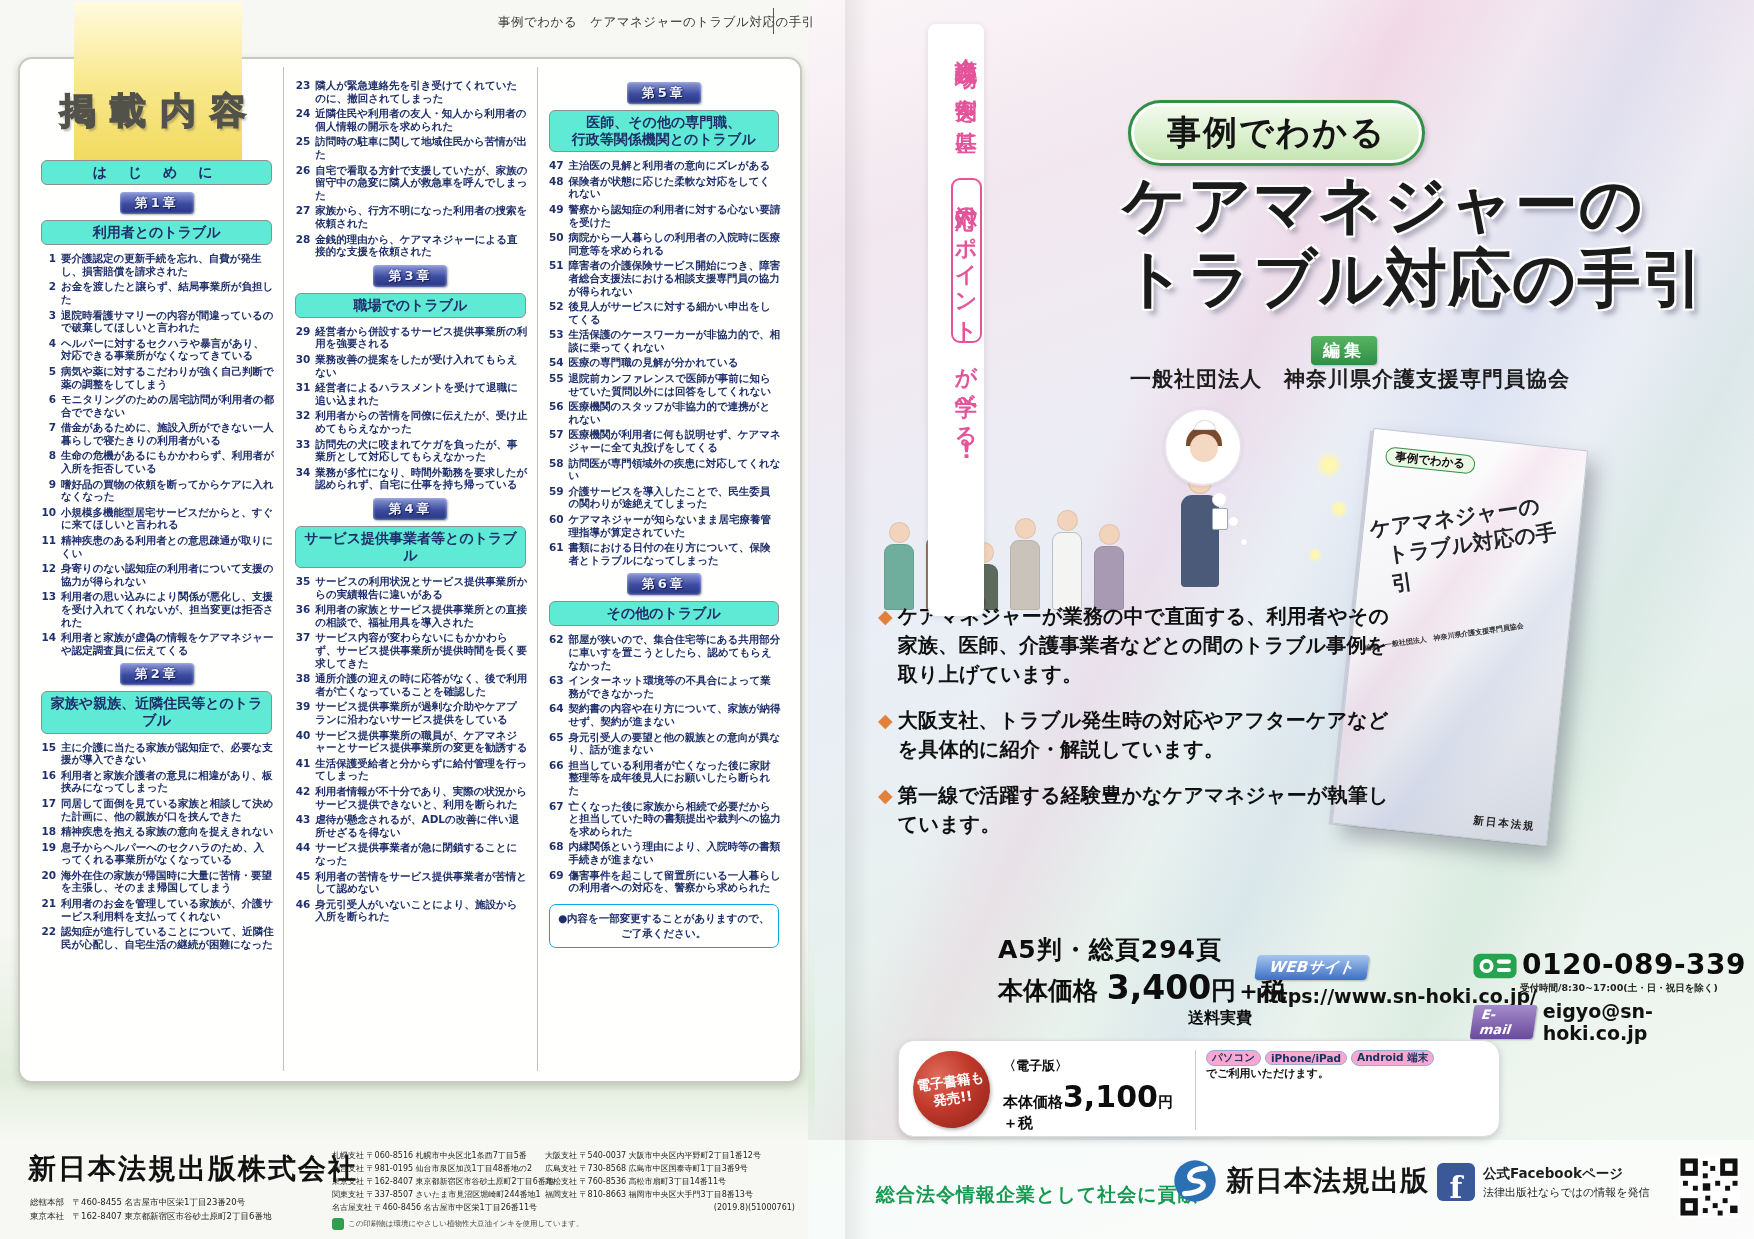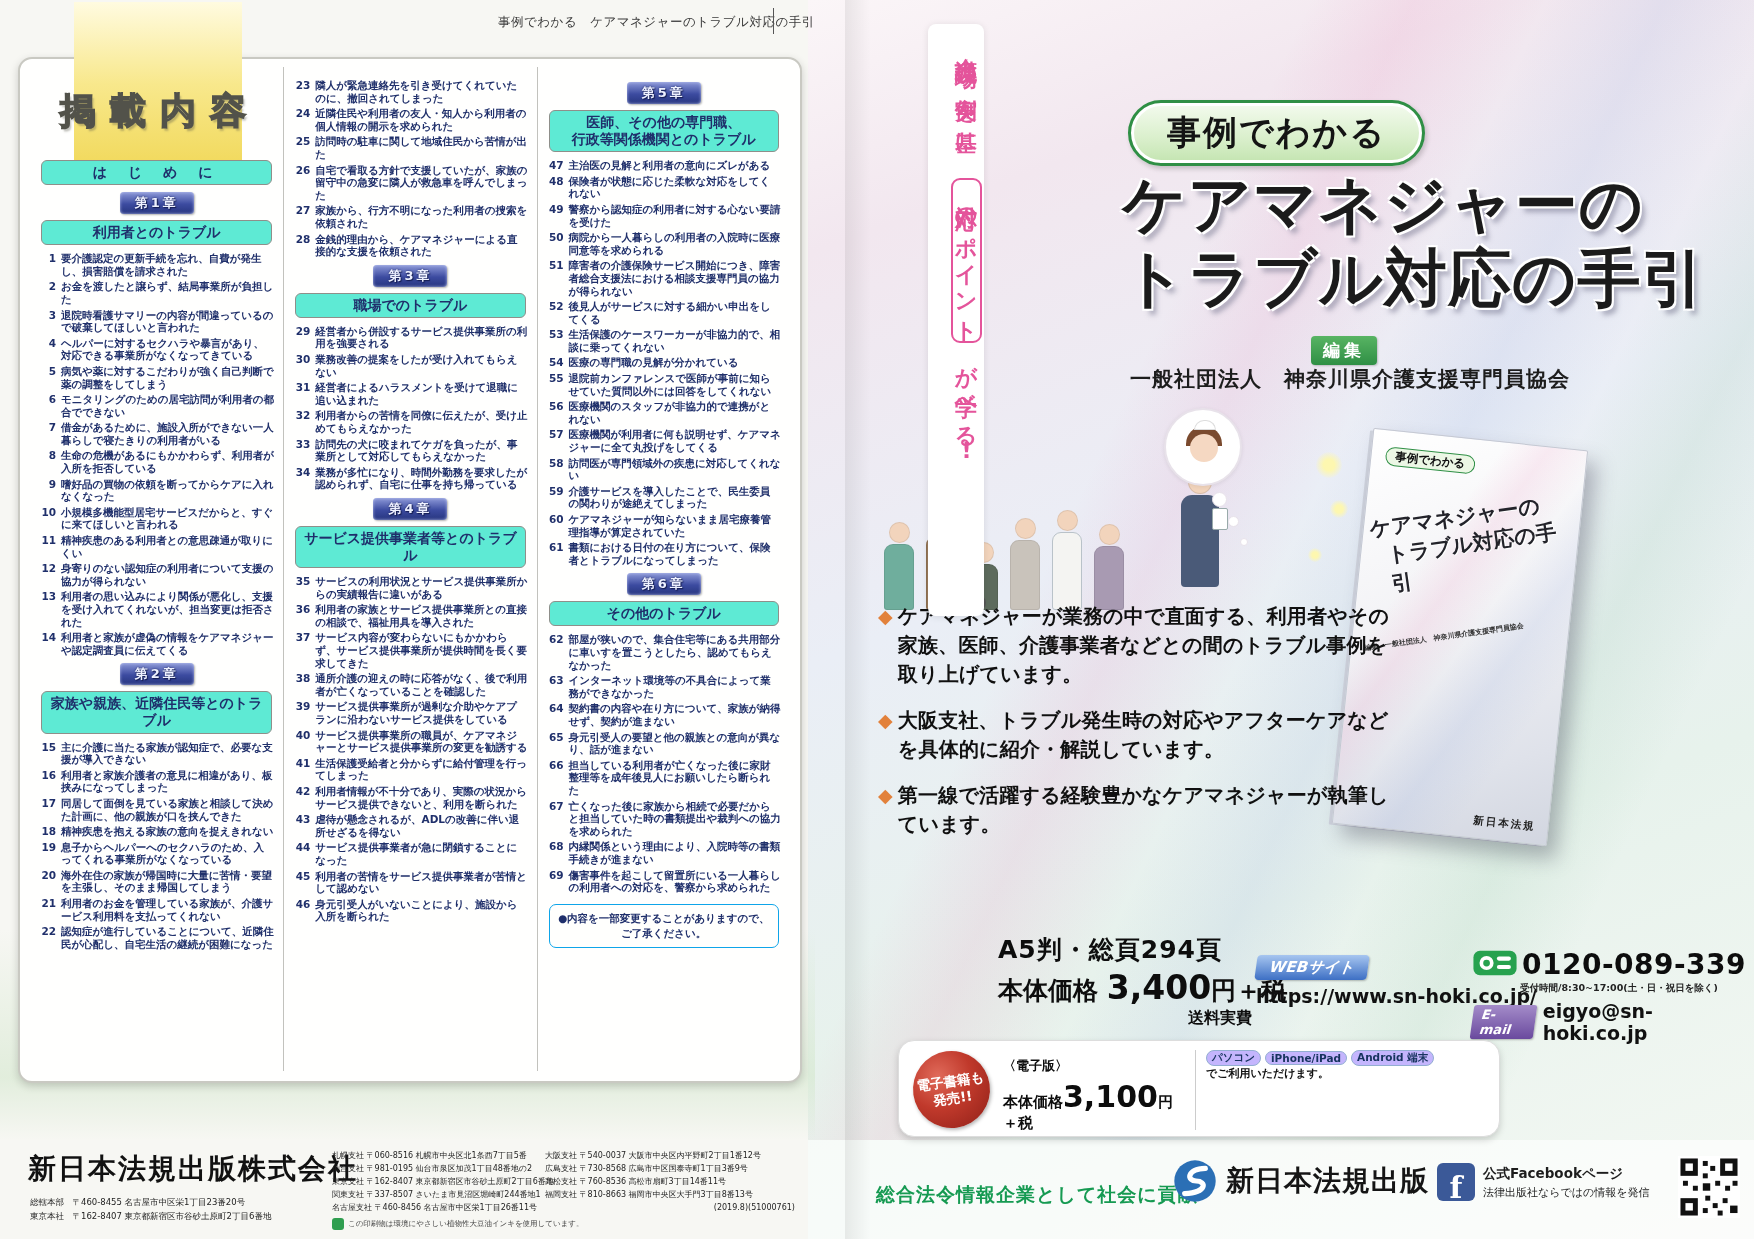--- a/index.html
+++ b/index.html
@@ -107,21 +107,21 @@
   .pricing { position:absolute; left:998px; top:933px; z-index:2; color:#0d0d0d; }
   .pricing .spec { font-size:25px; font-weight:900; letter-spacing:1px; }
   .pricing .price-line { font-size:25px; font-weight:900; margin-top:2px; }
   .pricing .price-line .big { font-size:33px; }
   .pricing .ship { text-align:right; font-size:16px; font-weight:bold; padding-right:34px; margin-top:1px; }
   .webblock { position:absolute; left:1256px; top:955px; z-index:2; }
   .web-badge { display:inline-block; transform:skewX(-8deg); background:linear-gradient(180deg,#a7c6f0,#3d6fc4);
     color:#fff; font-size:15px; font-weight:bold; font-style:italic; padding:3px 14px; border-radius:4px; box-shadow:1px 1px 2px rgba(0,0,0,.25); }
   .web-url { font-size:19px; font-weight:900; color:#111; margin-top:5px; }
   .phoneblock { position:absolute; left:1472px; top:948px; z-index:2; }
-  .phone-row { display:flex; align-items:flex-start; }
+  .phone-row { display:flex; align-items:flex-end; }
   .phone-icon { width:46px; height:30px; margin-right:4px; }
   .phone-num { font-size:28px; font-weight:900; color:#0d0d0d; letter-spacing:.5px; }
   .phone-hours { font-size:9.5px; color:#222; margin-top:1px; padding-left:48px; font-weight:600; }
   .emailblock { position:absolute; left:1472px; top:1000px; z-index:2; display:flex; align-items:center; }
   .email-badge { transform:skewX(-8deg); background:linear-gradient(180deg,#a48cc9,#6a4a9e); color:#fff; font-size:13px;
     font-weight:bold; font-style:italic; padding:2px 9px; border-radius:3px; margin-right:8px; box-shadow:1px 1px 2px rgba(0,0,0,.25); }
   .email-addr { font-size:19px; font-weight:900; color:#111; }
 
   
   .ebook { position:absolute; left:898px; top:1040px; width:602px; height:97px; background:#fff; border:1px solid #ddd;
@@ -129,21 +129,21 @@
   .ebook-circle { position:absolute; left:14px; top:10px; width:77px; height:77px; border-radius:50%;
     background:radial-gradient(circle at 35% 30%,#e06a5a 0%,#c0392b 45%,#8e1f18 100%);
     color:#fff; display:flex; flex-direction:column; align-items:center; justify-content:center;
     font-size:13.5px; font-weight:900; transform:rotate(-8deg); box-shadow:1px 2px 4px rgba(0,0,0,.3); line-height:1.25; }
   .ebook-price { position:absolute; left:104px; top:16px; width:182px; color:#0d0d0d; }
   .ebook-price .ver { font-size:13px; font-weight:bold; }
   .ebook-price .line { margin-top:4px; font-size:15px; font-weight:900; }
   .ebook-price .line .big { font-size:30px; }
   .ebook-right { position:absolute; left:296px; top:9px; right:10px; border-left:1px solid #ccc; padding-left:10px; height:80px; }
   .device-line { display:flex; align-items:center; flex-wrap:wrap; margin-bottom:3px; }
-  .device-badge { background:#c4b5fd; border:1px solid #93aed2; border-radius:8px; color:#16335e; font-size:10.5px;
+  .device-badge { background:#f9a8d4; border:1px solid #93aed2; border-radius:8px; color:#16335e; font-size:10.5px;
     font-weight:bold; padding:0 5px; margin-right:4px; }
   .device-suffix { font-size:11px; font-weight:bold; color:#111; }
   .ebook-note { font-size:8px; color:#333; line-height:1.4; }
 
   
   .slogan { position:absolute; left:876px; top:1182px; font-size:19px; font-weight:bold; color:#169a52; letter-spacing:1px; z-index:3; }
   .logo-row { position:absolute; left:1172px; top:1158px; display:flex; align-items:center; z-index:3; }
   .logo-mark { width:46px; height:46px; margin-right:8px; }
   .logo-text { font-size:28px; font-weight:900; color:#151515; letter-spacing:1px; }
   .fb-row { position:absolute; left:1437px; top:1163px; display:flex; align-items:center; z-index:3; }

